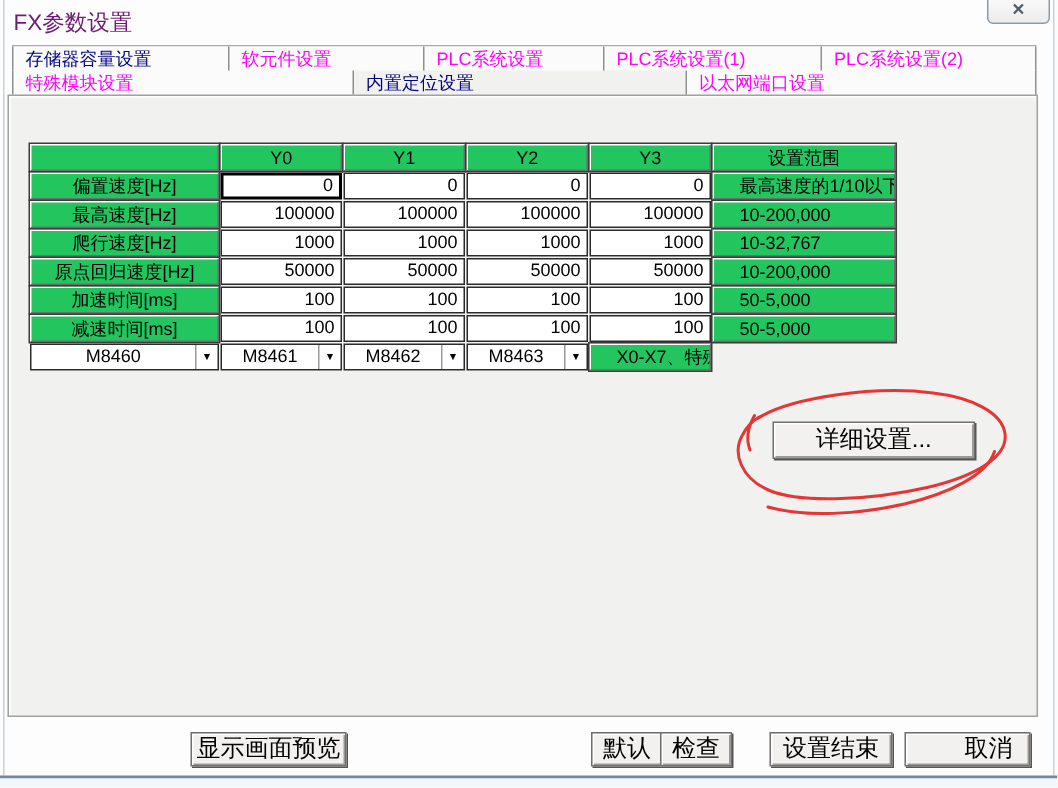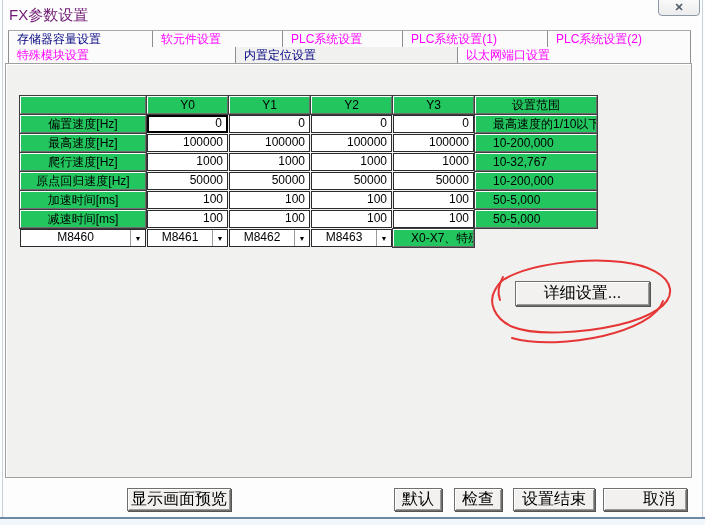--- a/index.html
+++ b/index.html
@@ -54,21 +54,21 @@
     align-items:center; justify-content:center; font-size:7px; color:#000; }
 
   
   .btn { position:absolute; background:#f2f1ef; border:1px solid #6f6f6f;
     box-shadow:inset 1px 1px 0 #ffffff, inset -1px -1px 0 #9c9a95, 1px 1px 0 #555555;
     text-align:center; cursor:default; font-size:16px; display:flex; align-items:center; justify-content:center; }
   .btn-detail  { left:515px; top:281px; width:135px; height:25px; }
   .btn-print   { left:17px;  top:488px; width:101px; height:23px; }
   .btn-preview { left:127px; top:488px; width:104px; height:23px; }
   .btn-default { left:347px; top:488px; width:48px;  height:23px;margin-left:47px; }
-  .btn-check   { left:440px; top:488px; width:48px;  height:23px;margin-left:14px; }
+  .btn-check   { left:440px; top:488px; width:48px;  height:23px; }
   .btn-finish  { left:513px; top:488px; width:82px;  height:23px; }
   .btn-cancel  { left:603px; top:488px; width:84px;  height:23px;padding-left:28px; }
 
   
   .annotation { position:absolute; left:455px; top:250px; width:235px; height:115px; pointer-events:none; }
 </style>
 </head>
 <body>
 
 <div class="dialog">

